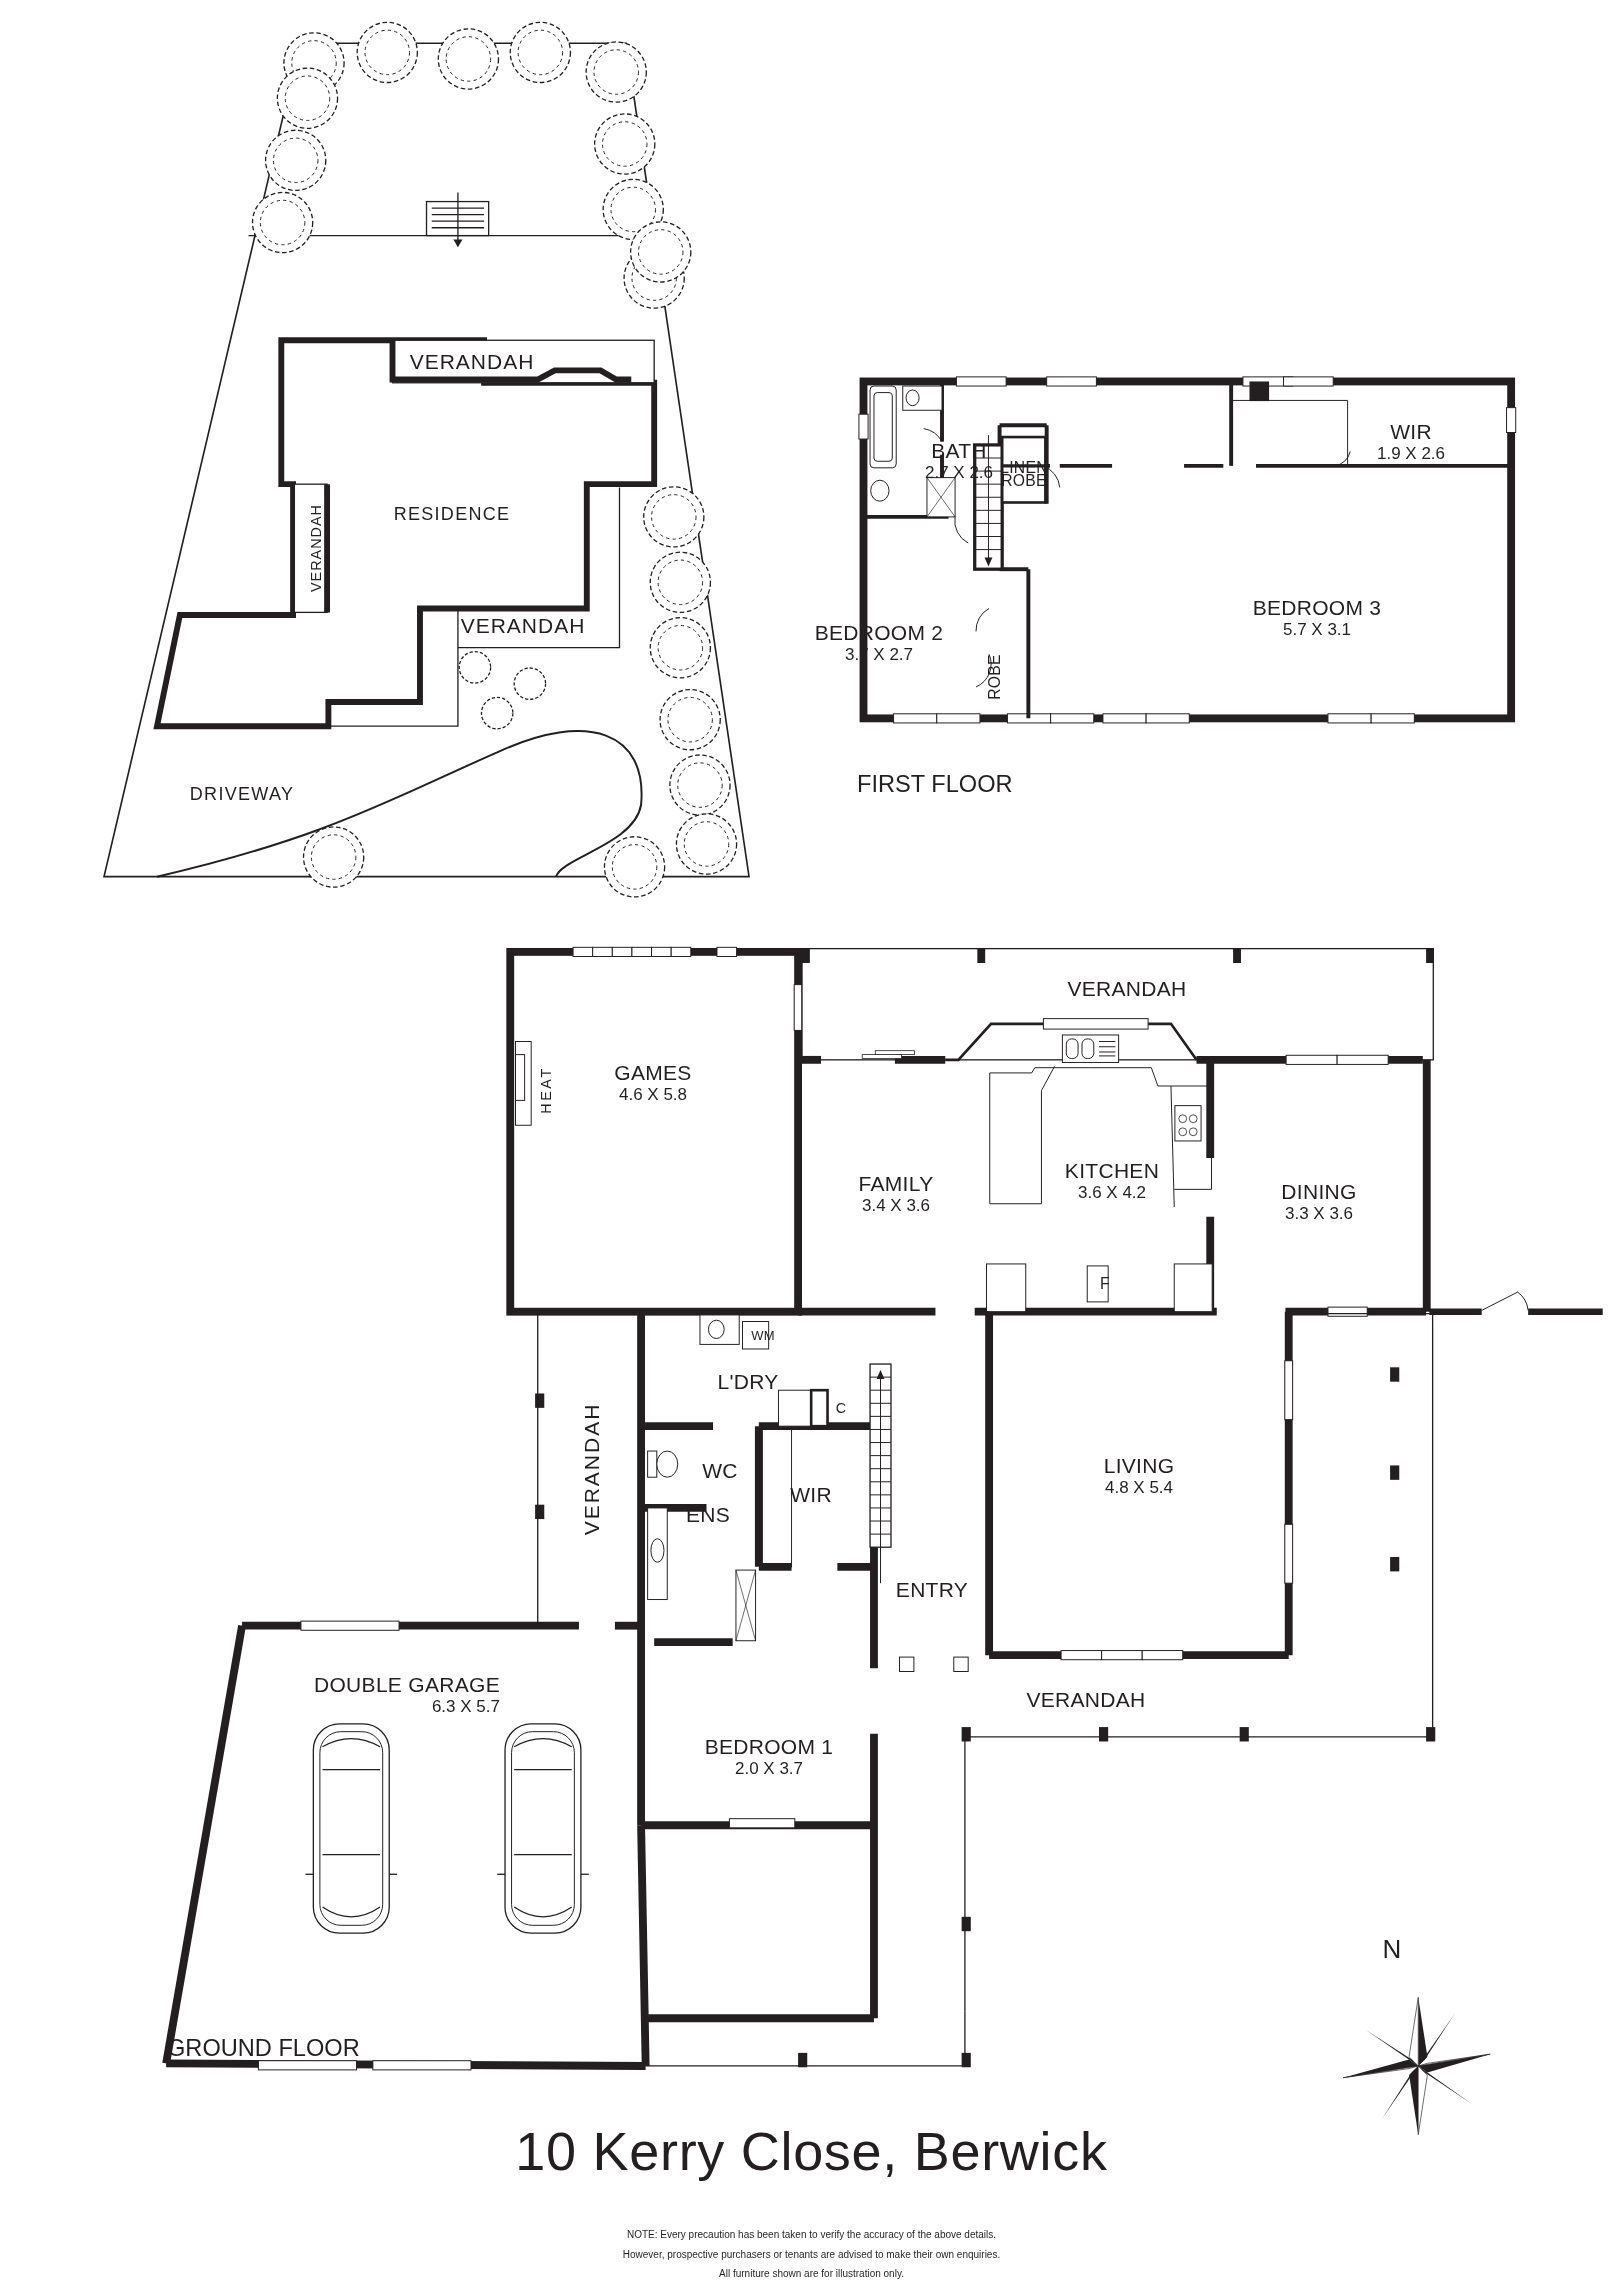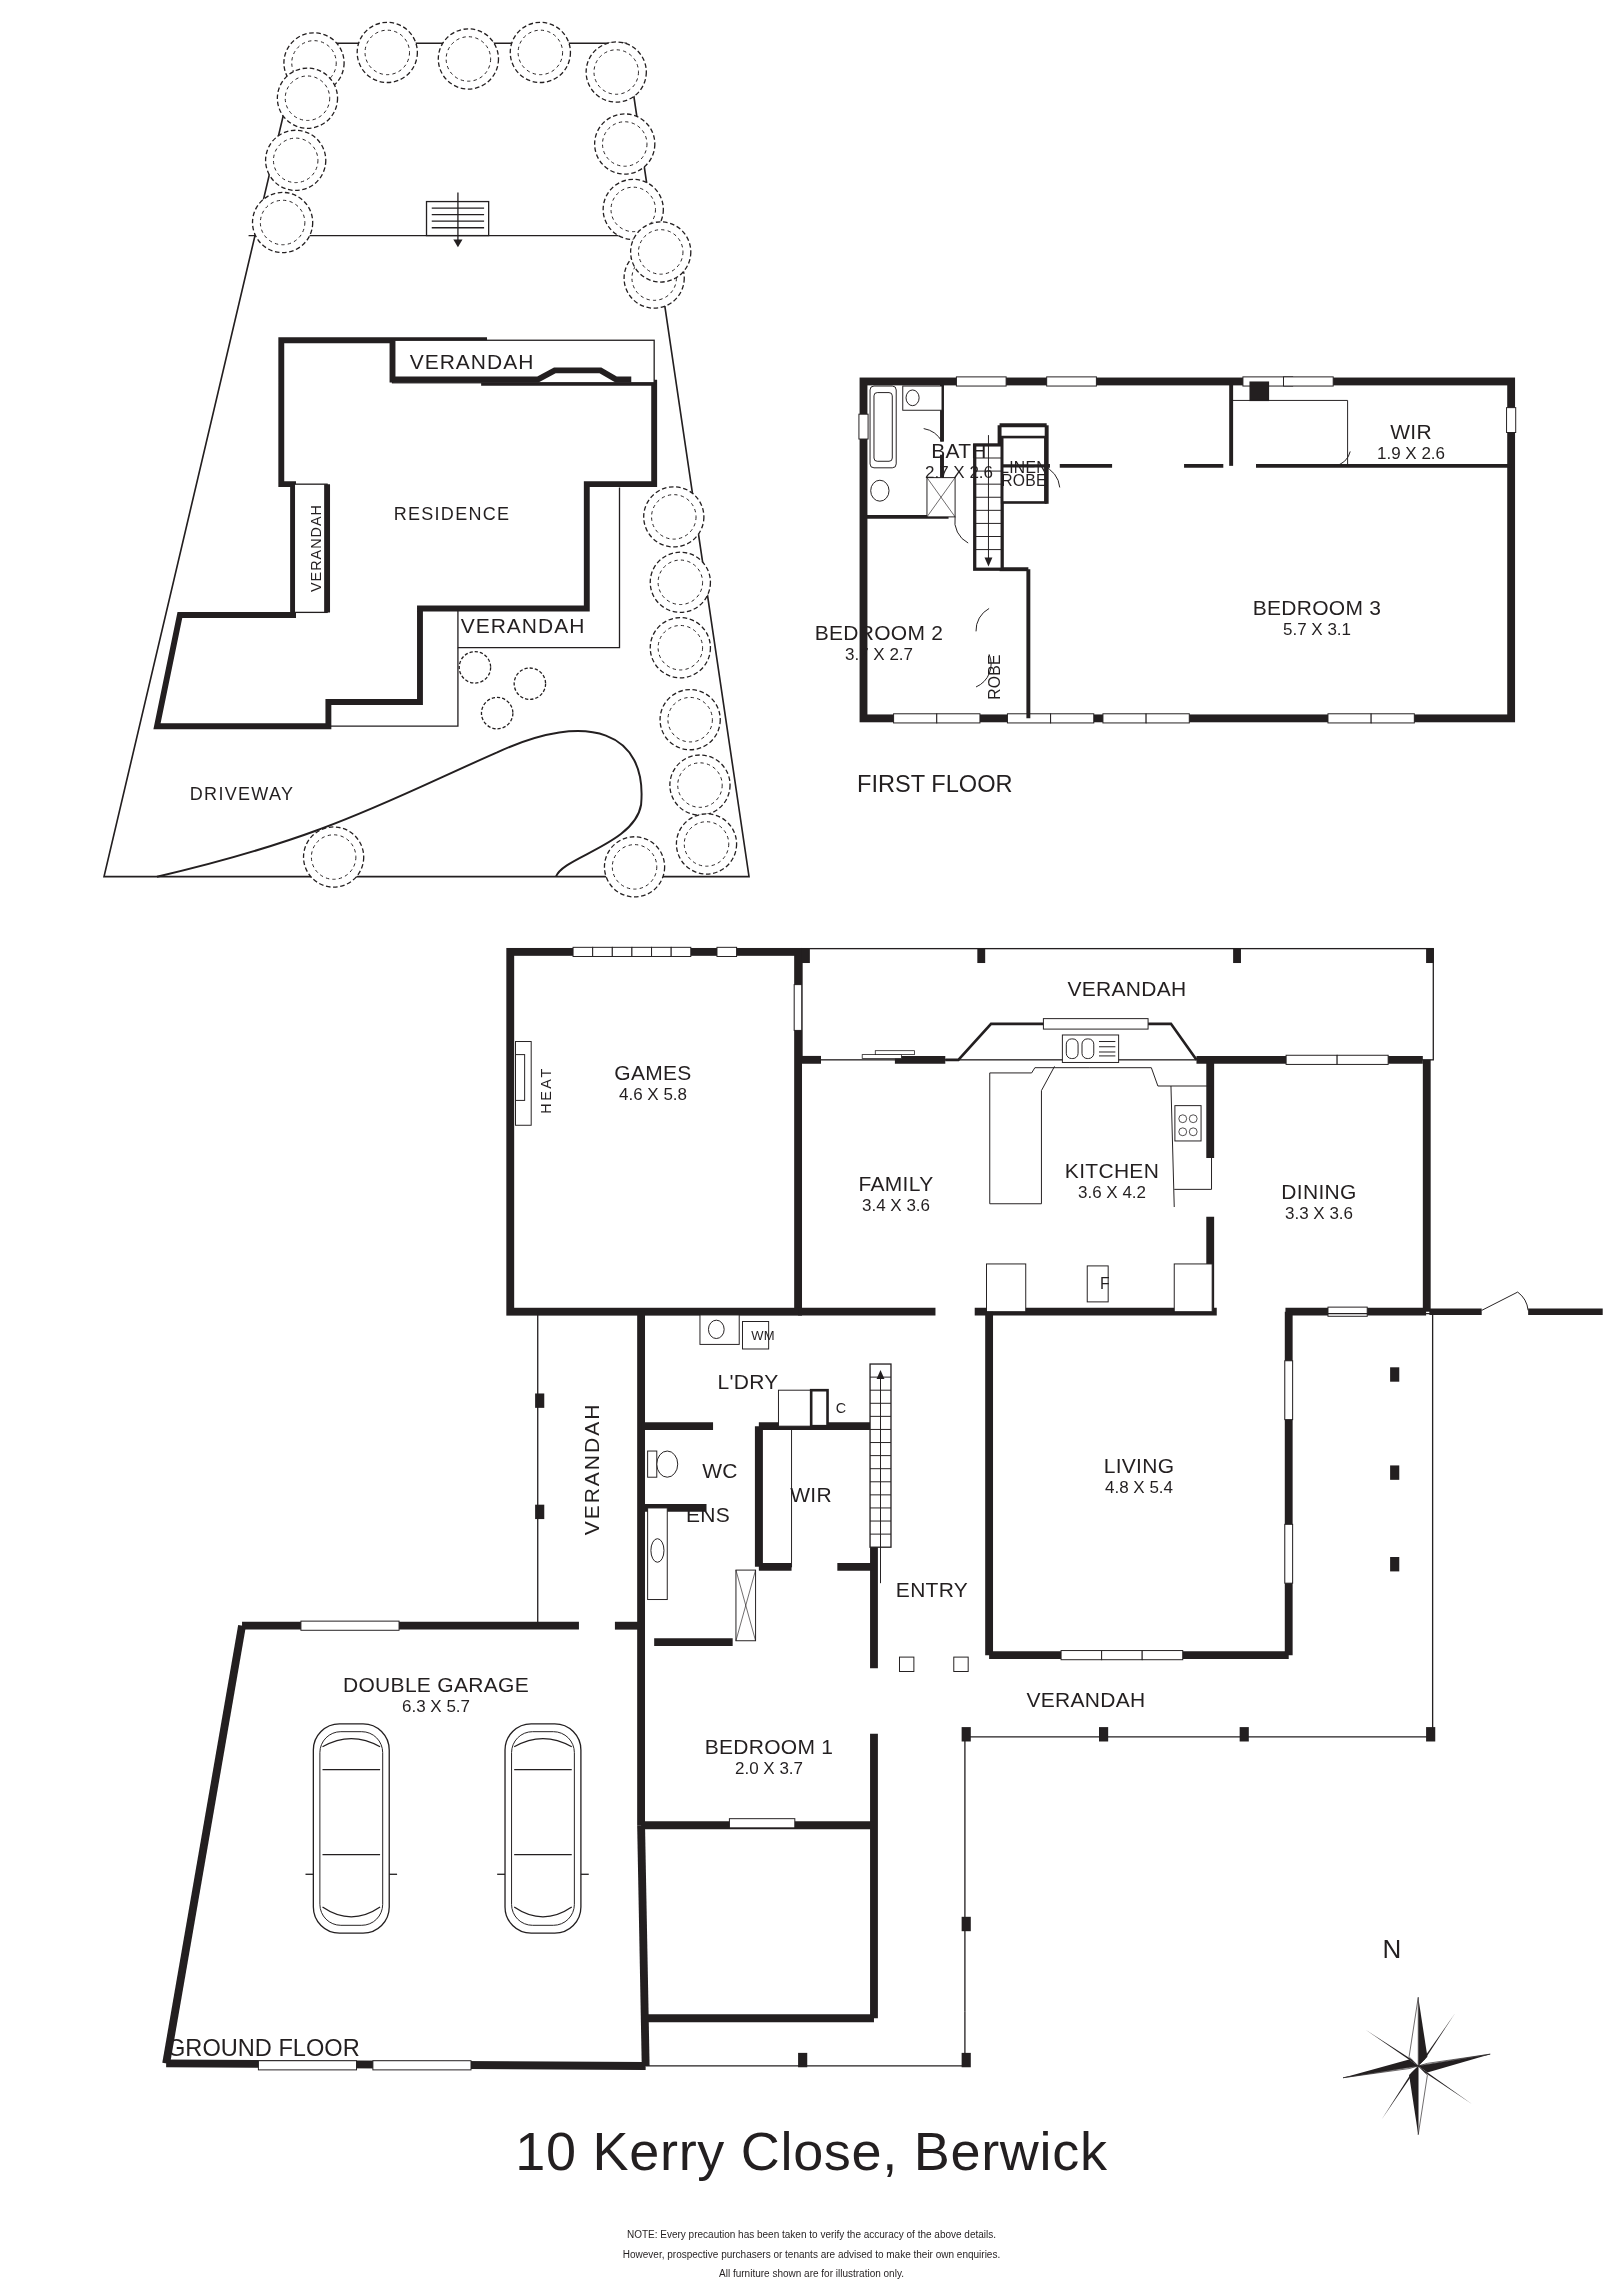--- a/index.html
+++ b/index.html
@@ -404,21 +404,21 @@
 <div class="lbl room-name" style="left:841px;top:1408px;font-size:14.4px;">C</div>
 <div class="lbl room-name vert" style="left:592px;top:1469px;letter-spacing:2px;">VERANDAH</div>
 <div class="lbl room-name" style="left:720px;top:1471px;">WC</div>
 <div class="lbl room-name" style="left:811px;top:1495px;">WIR</div>
 <div class="lbl room-name" style="left:708px;top:1515px;">ENS</div>
 <div class="lbl room-name" style="left:932px;top:1590px;">ENTRY</div>
 <div class="lbl" style="left:1139px;top:1476px;">
   <span class="room-name">LIVING</span>
   <span class="room-dim">4.8 X 5.4</span>
 </div>
-<div class="lbl" style="left:436px;top:1695px;">
+<div class="lbl" style="left:407px;top:1695px;text-align:right;">
   <span class="room-name">DOUBLE GARAGE</span>
   <span class="room-dim">6.3 X 5.7</span>
 </div>
 <div class="lbl" style="left:769px;top:1757px;">
   <span class="room-name">BEDROOM 1</span>
   <span class="room-dim">2.0 X 3.7</span>
 </div>
 <div class="lbl room-name" style="left:1086px;top:1700px;">VERANDAH</div>
 <div class="floor-lbl" style="left:167px;top:2035px;">GROUND FLOOR</div>
 

